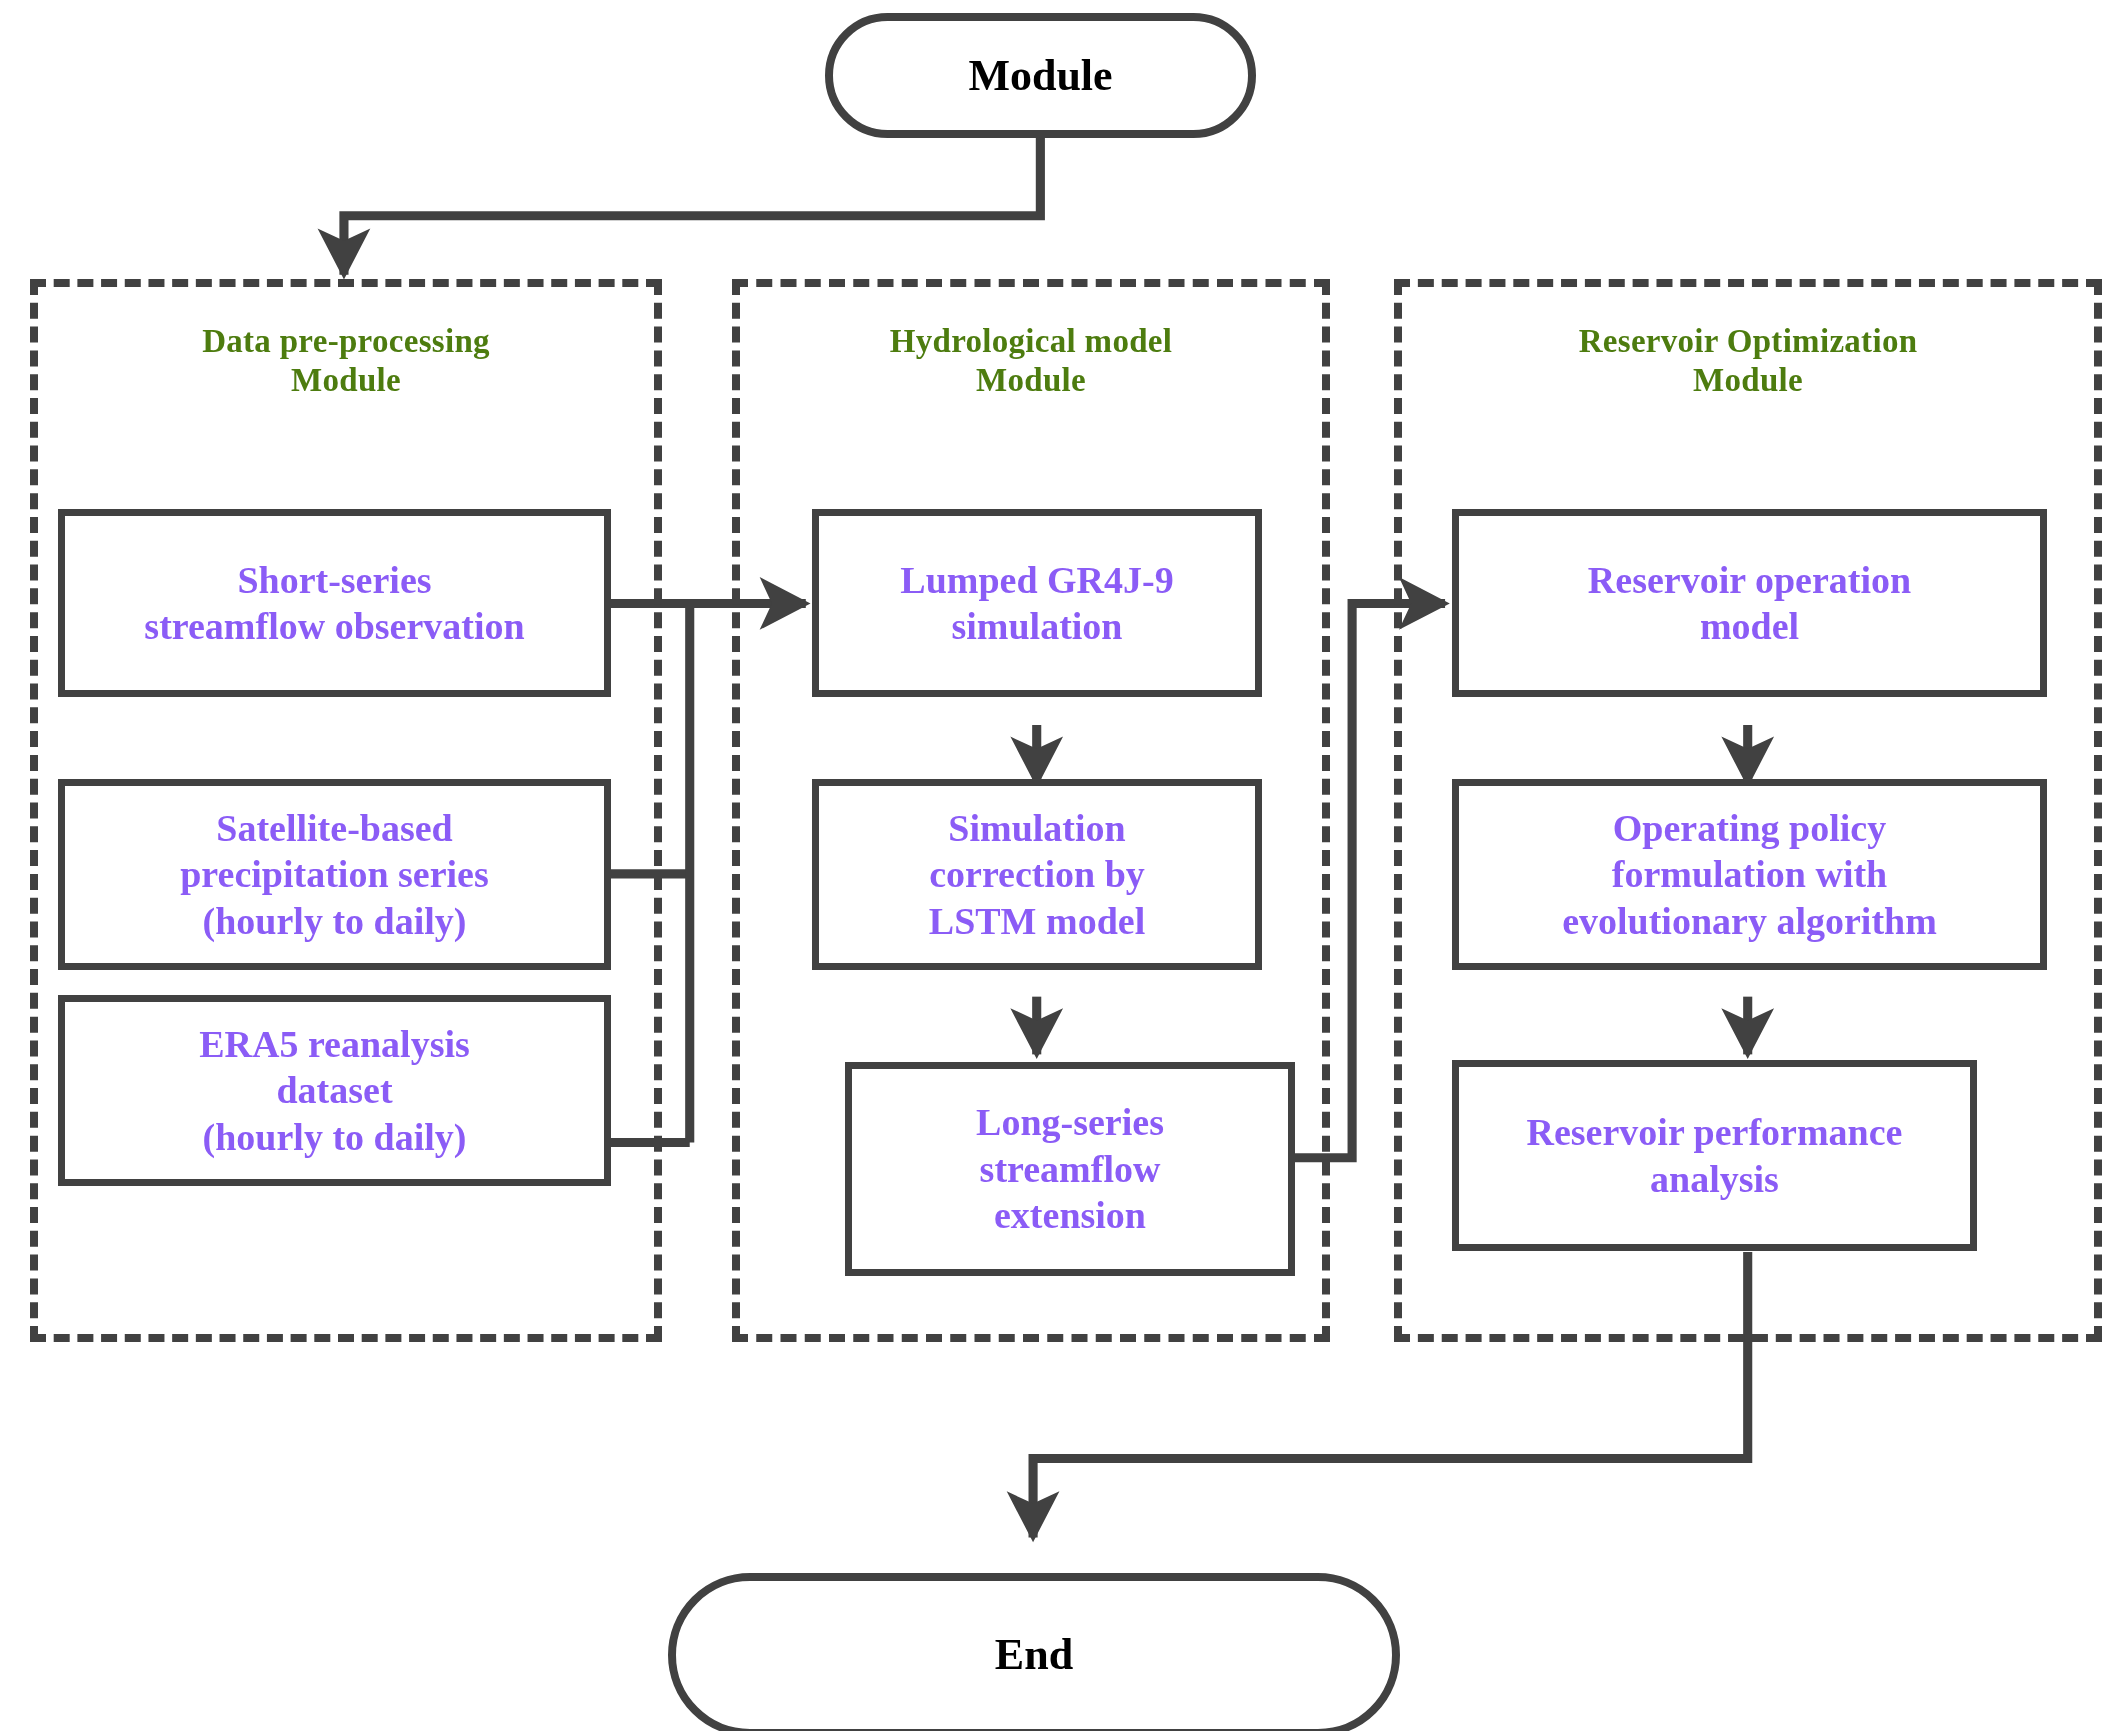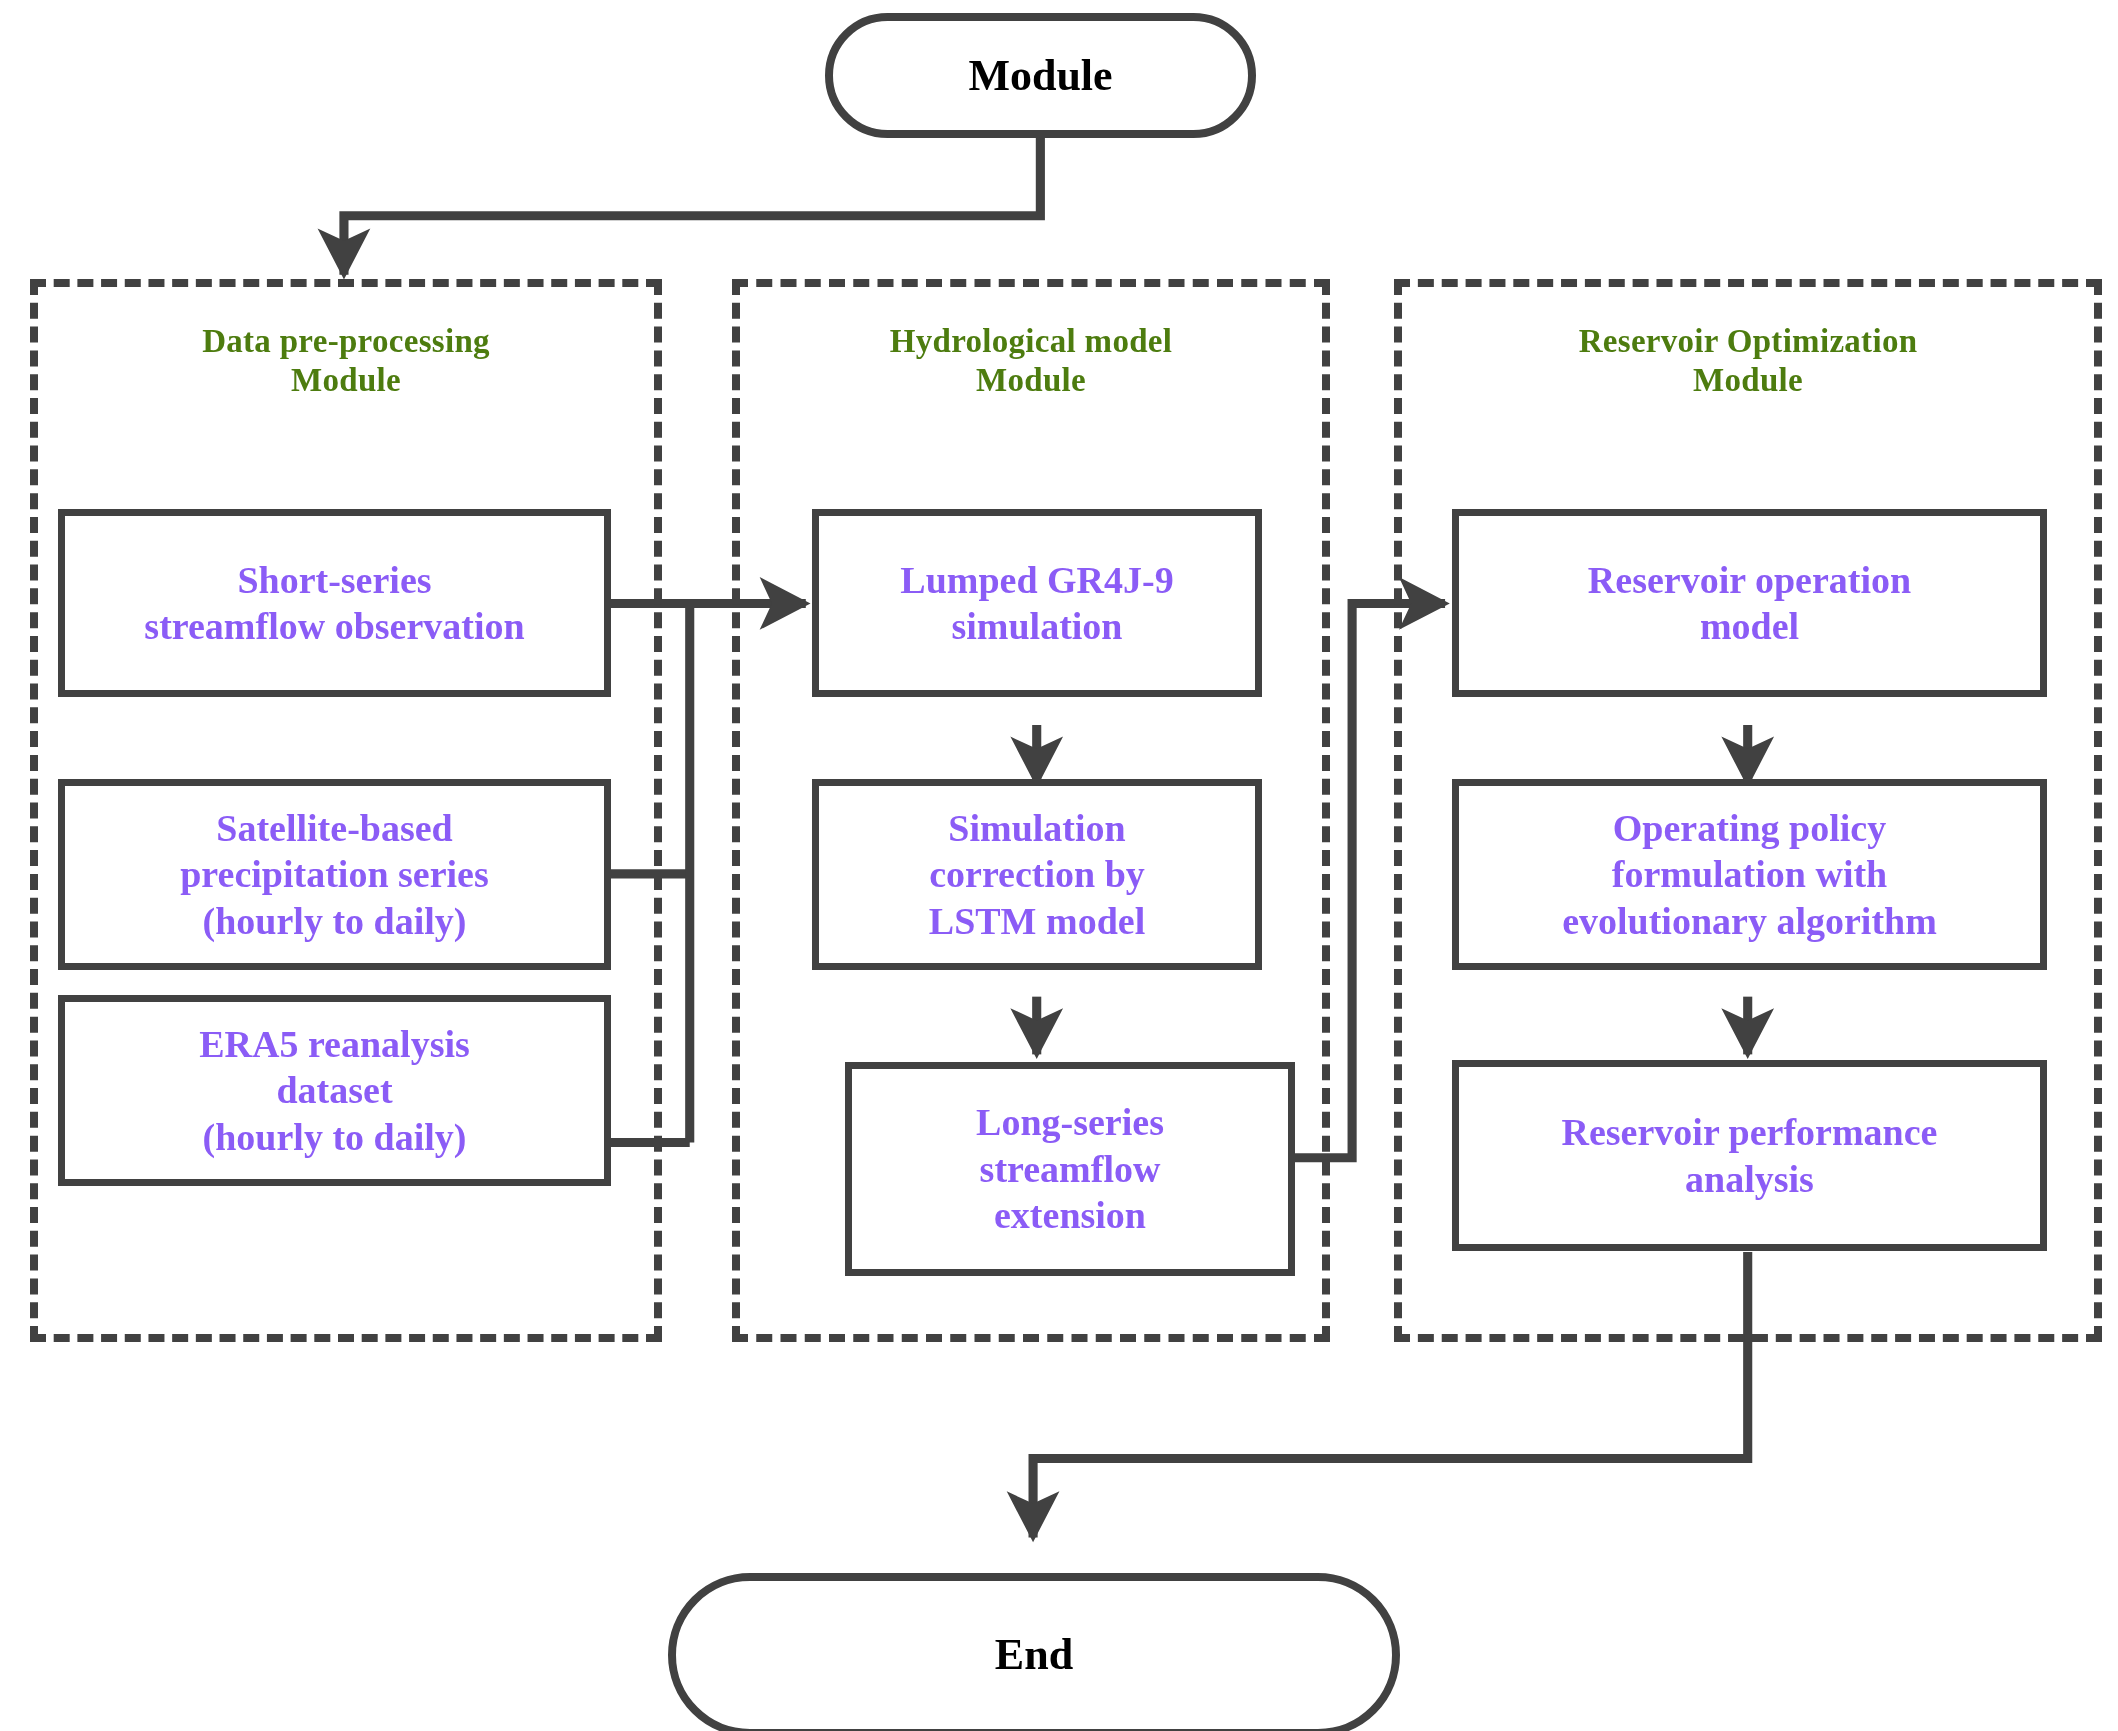--- a/index.html
+++ b/index.html
@@ -136,21 +136,21 @@
   </div>
 
   <div class="node" style="left:1452px;top:779px;width:595px;height:191px;">
     <span>
       <div>Operating policy</div>
       <div>formulation with</div>
       <div>evolutionary algorithm</div>
     </span>
   </div>
 
-  <div class="node" style="left:1452px;top:1060px;width:595px;height:191px;">
+  <div class="node" style="left:1452px;top:1060px;width:525px;height:191px;">
     <span>
       <div>Reservoir performance</div>
       <div>analysis</div>
     </span>
   </div>
 
   <div class="terminal" style="left:668px;top:1545px;width:732px;height:164px;margin-top:28px;">
     <span>End</span>
   </div>
 

